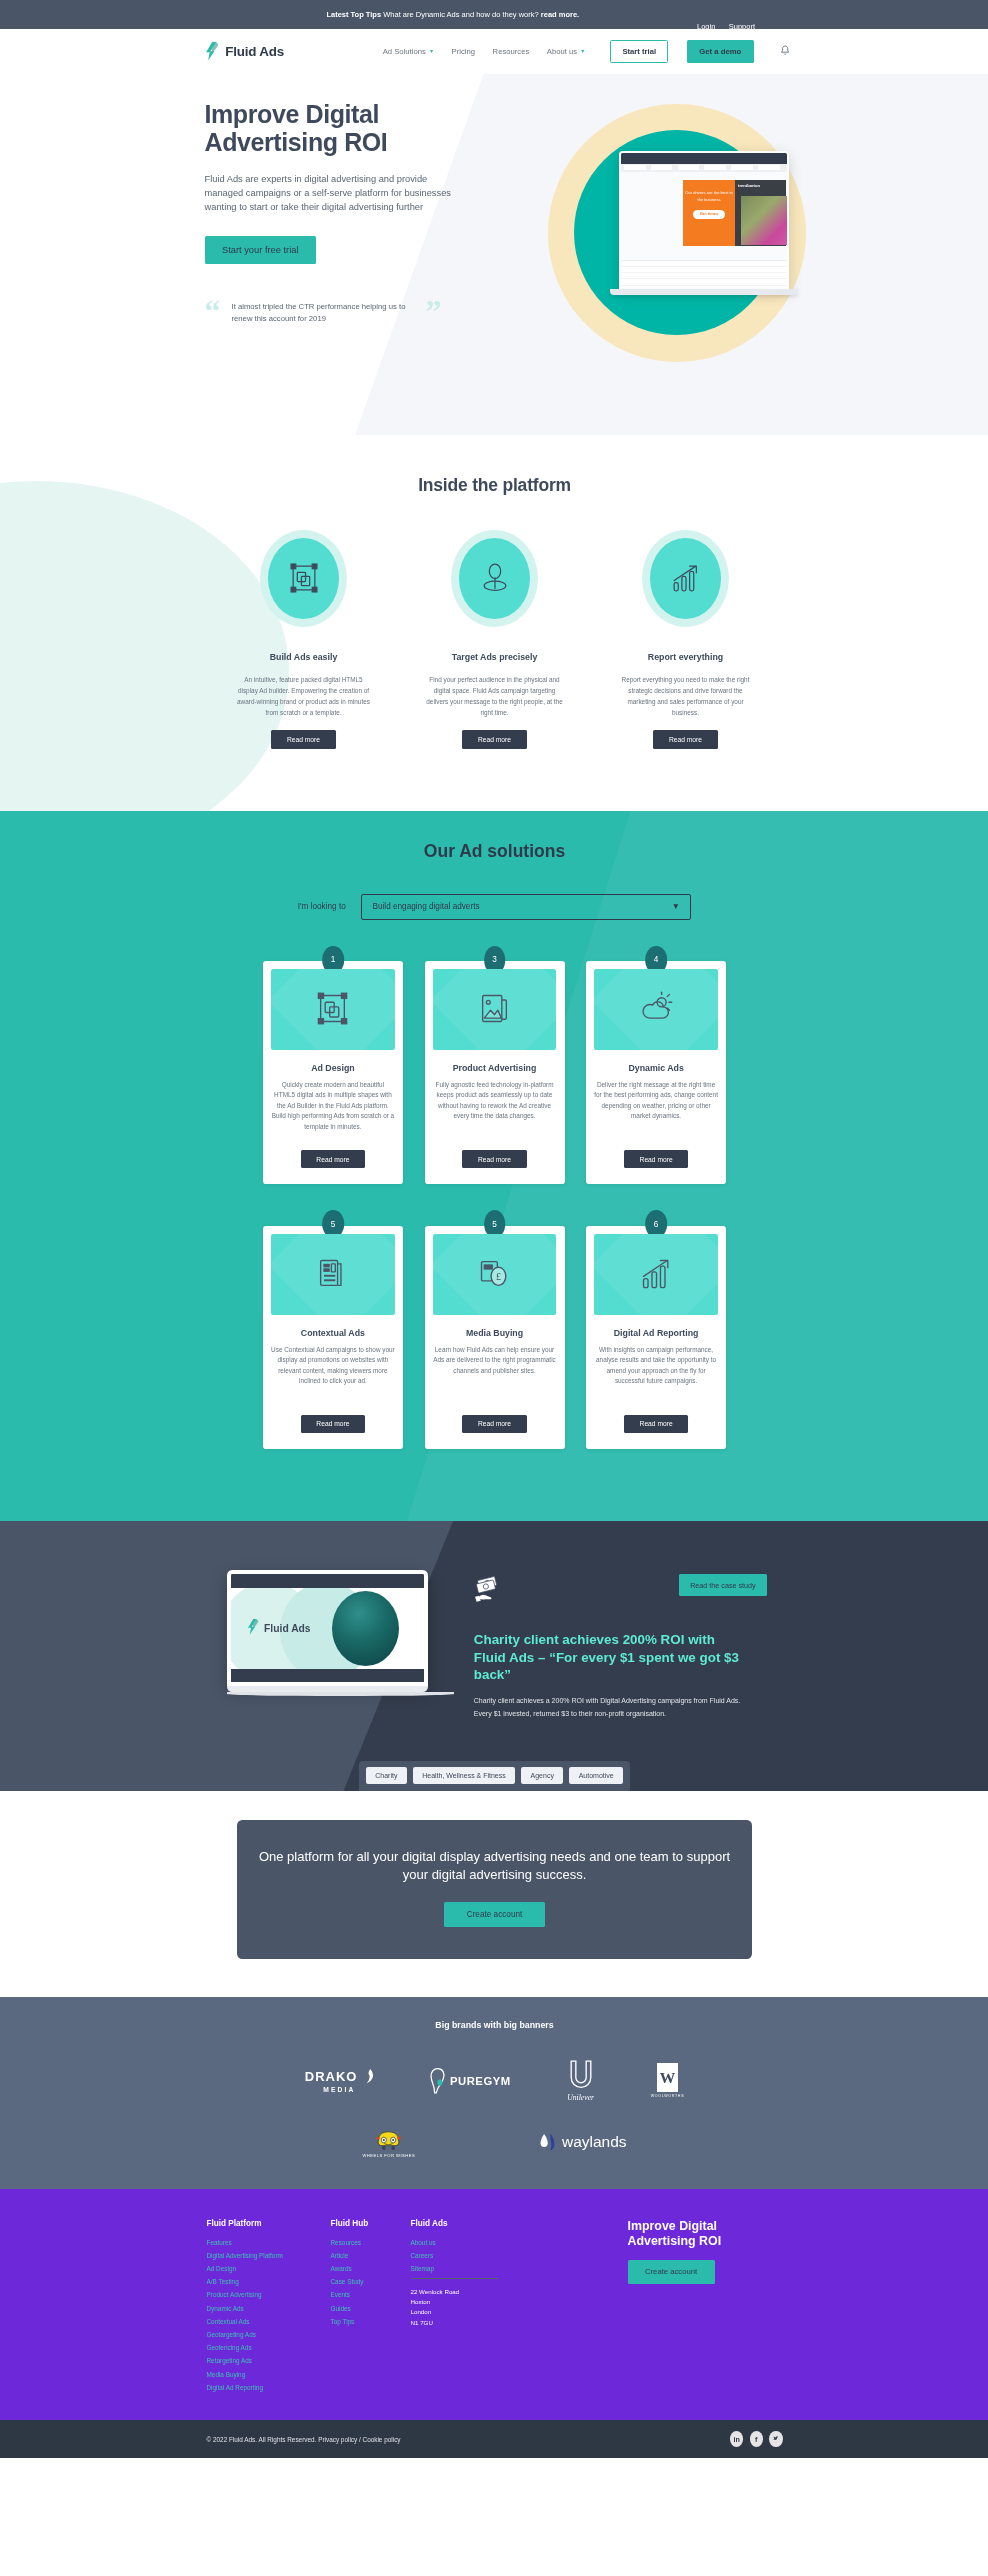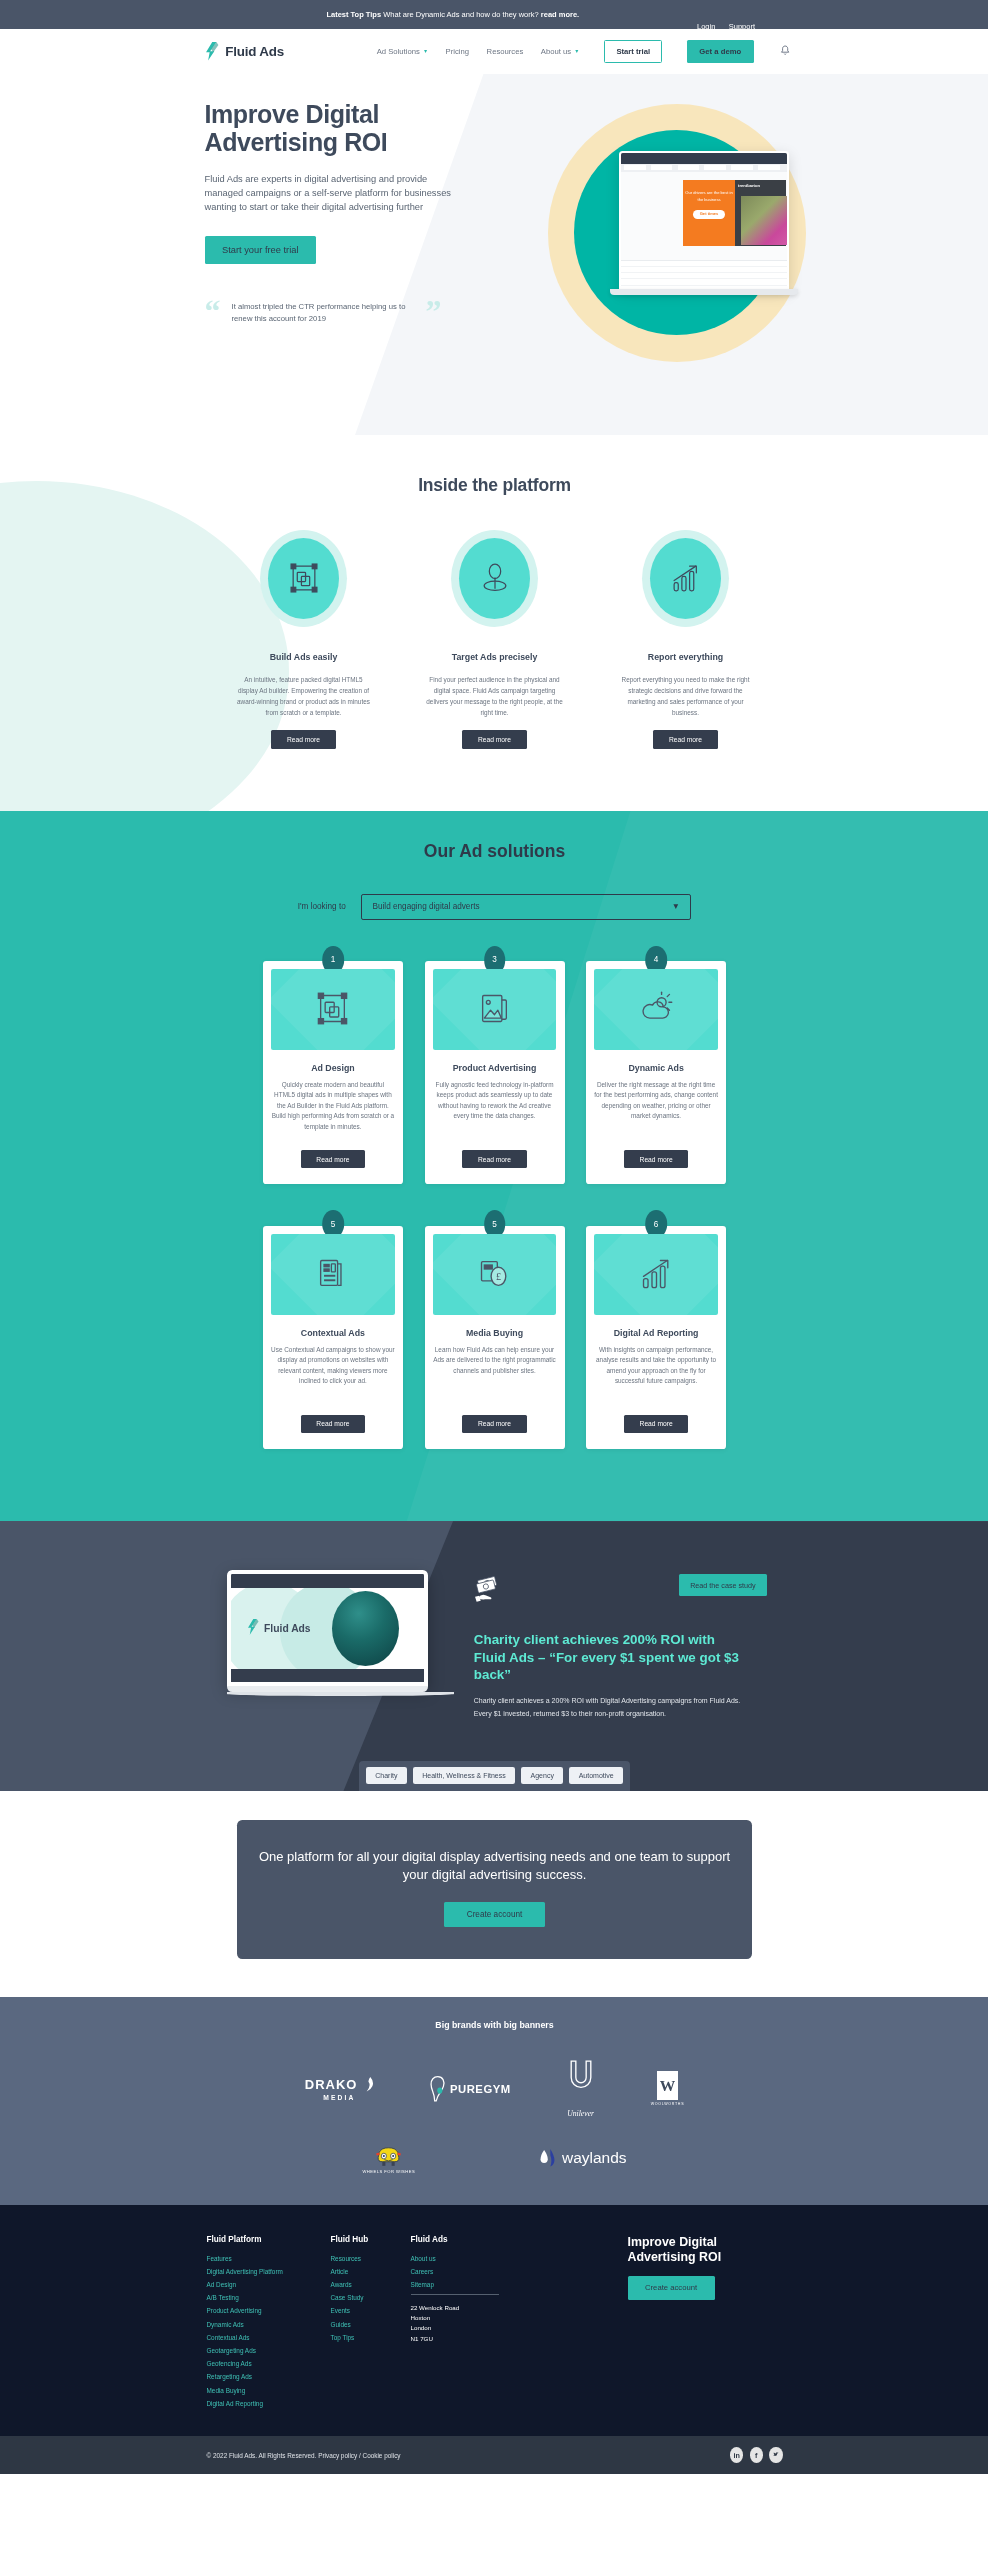--- a/index.html
+++ b/index.html
@@ -49,21 +49,21 @@
   }
   .caret { color: #2bbbad; font-size: 5.2px; line-height: 1; }
   .btn-outline {
     border: 1px solid #2bbbad; color: #2f3a4a; background: #fff;
     padding: 5.7px 11.3px; font-size: 7.7px; font-weight: 700; cursor: pointer;
     border-radius: 1.5px; margin-left: 7.2px;
   }
   .btn-solid {
     border: none; background: #2bbbad; color: #2f3a4a;
     padding: 6.7px 12.4px; font-size: 7.7px; font-weight: 700; cursor: pointer;
-    border-radius: 1.5px; margin-left: 7px;
+    border-radius: 1.5px; margin-left: 1px;
   }
   .bell { margin-left: 9.3px; margin-right: 10.3px; color: #4a5568; cursor: pointer; }
 
   
   .hero { position: relative; background: #fff; height: 361px; overflow: hidden; }
   .hero-bg-grey {
     position: absolute; right: 0; top: -31px; width: 634px; height: 392px;
     background: #f4f6f9;
     clip-path: polygon(22% 0, 100% 0, 100% 100%, 0 100%);
   }
@@ -264,29 +264,29 @@
 
   
   .brands { background: #5a6880; padding: 23px 0 31px; }
   .brands-title { text-align: center; font-size: 8.8px; font-weight: 700; color: #fff; }
   .brands-row { display: flex; justify-content: center; align-items: center; gap: 55px; margin-top: 29px; }
   .brands-row2 { display: flex; justify-content: center; align-items: center; gap: 124px; margin-top: 23px; }
   .brand-logo { color: #fff; display: flex; flex-direction: column; align-items: center; }
   .drako { font-size: 13px; font-weight: 800; letter-spacing: 1px; line-height: 1; }
   .drako-sub { font-size: 6.7px; font-weight: 700; letter-spacing: 2.1px; margin-top: 1.5px; }
   .puregym { display: flex; align-items: center; gap: 3.6px; font-size: 11.3px; font-weight: 700; letter-spacing: 0.5px; }
-  .unilever-txt { font-family: "Liberation Serif", serif; font-style: italic; font-size: 7.7px; margin-top: 18px; }
+  .unilever-txt { font-family: "Liberation Serif", serif; font-style: italic; font-size: 7.7px; margin-top: 2px; }
   .wool-box { background: #fff; width: 21.6px; height: 29px; display: flex; align-items: center; justify-content: center; }
   .wool-w { color: #3e4a5c; font-size: 15.5px; font-weight: 700; font-family: "Liberation Serif", serif; }
   .wool-sub { font-size: 3.6px; letter-spacing: 0.7px; margin-top: 2.1px; }
   .wheels-car { width: 33px; height: 27px; }
   .waylands { display: flex; align-items: center; gap: 5.2px; font-size: 15.5px; color: #fff; font-weight: 400; }
 
   
-  .footer { background: #0f172a; padding: 30px 8px 23px; }
+  .footer { background: #6d28d9; padding: 30px 8px 23px; }
   .footer-inner { width: 613px; margin: 0 auto; display: flex; padding: 0 18.5px; }
   .fcol { margin-right: 0; }
   .fcol-1 { width: 124px; }
   .fcol-2 { width: 80px; }
   .fcol-3 { width: 118px; }
   .fcol-h { font-size: 8.2px; font-weight: 700; color: #fff; margin-bottom: 10.3px; }
   .fcol a { display: block; color: #3fc0b4; text-decoration: none; font-size: 6.4px; margin-bottom: 6.2px; }
   .fdiv { height: 0.5px; background: #55606f; margin: 6.2px 0 8.2px; width: 88px; }
   .faddr { font-size: 6.2px; line-height: 1.65; color: #fff; }
   .fcta { margin-left: auto; width: 155px; text-align: left; }

